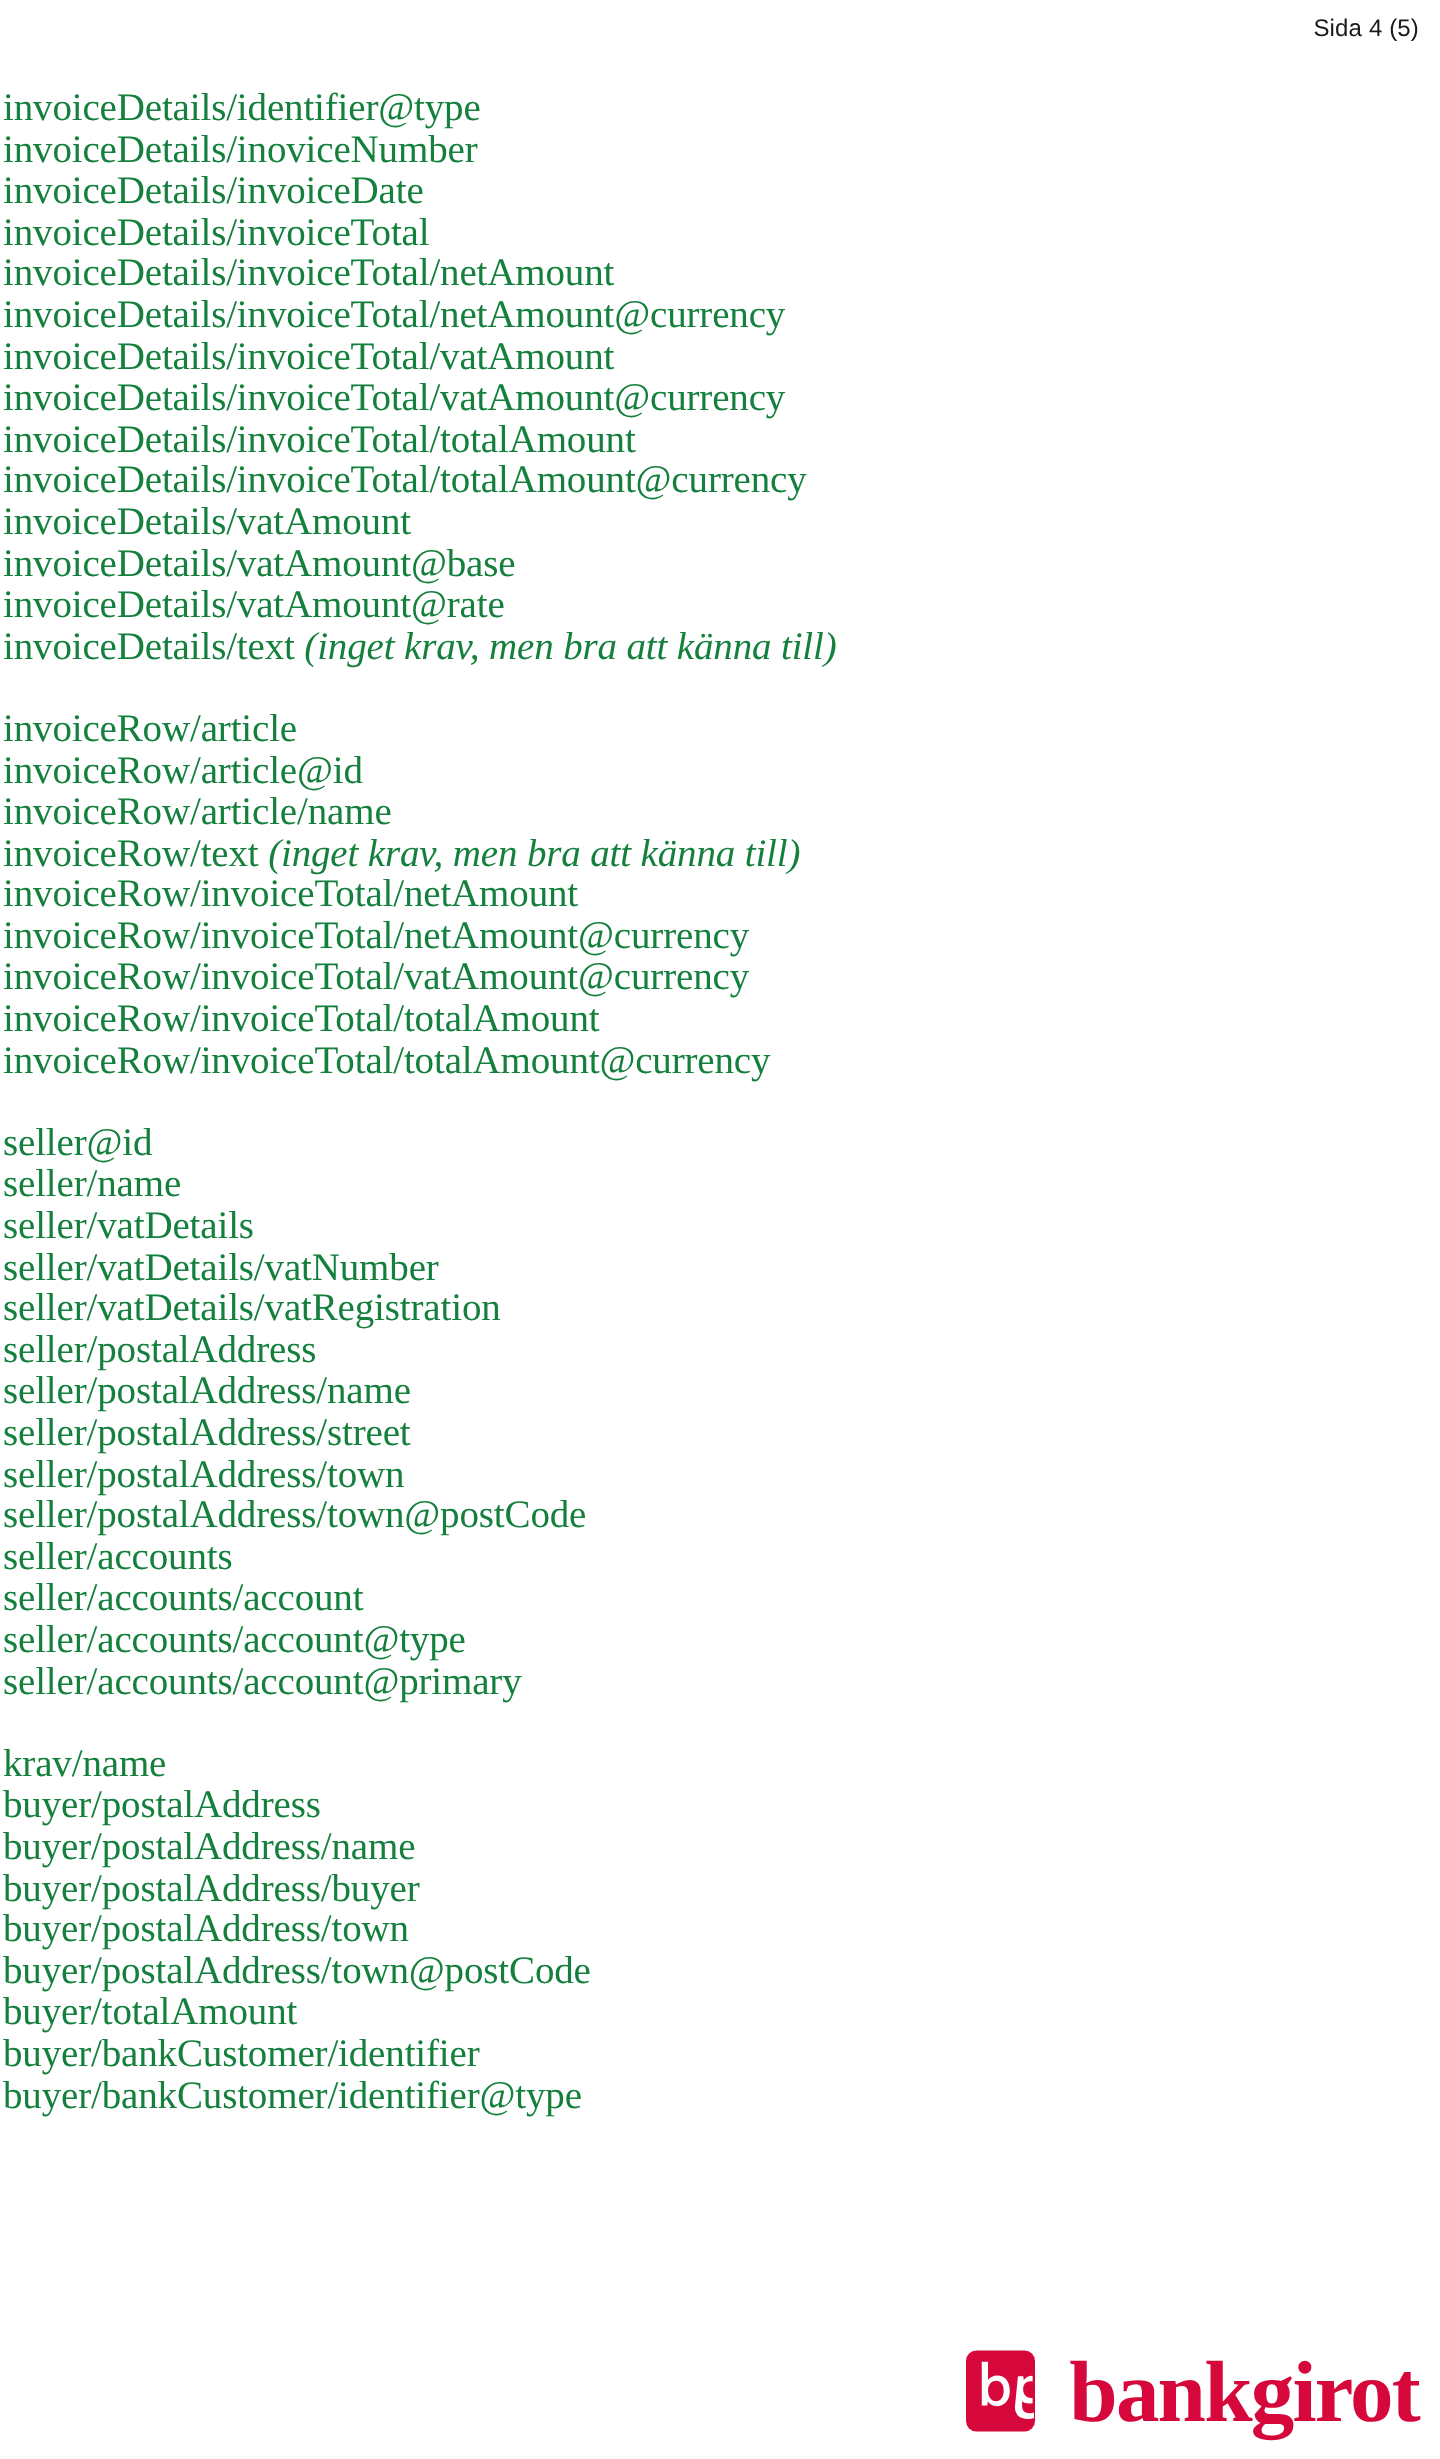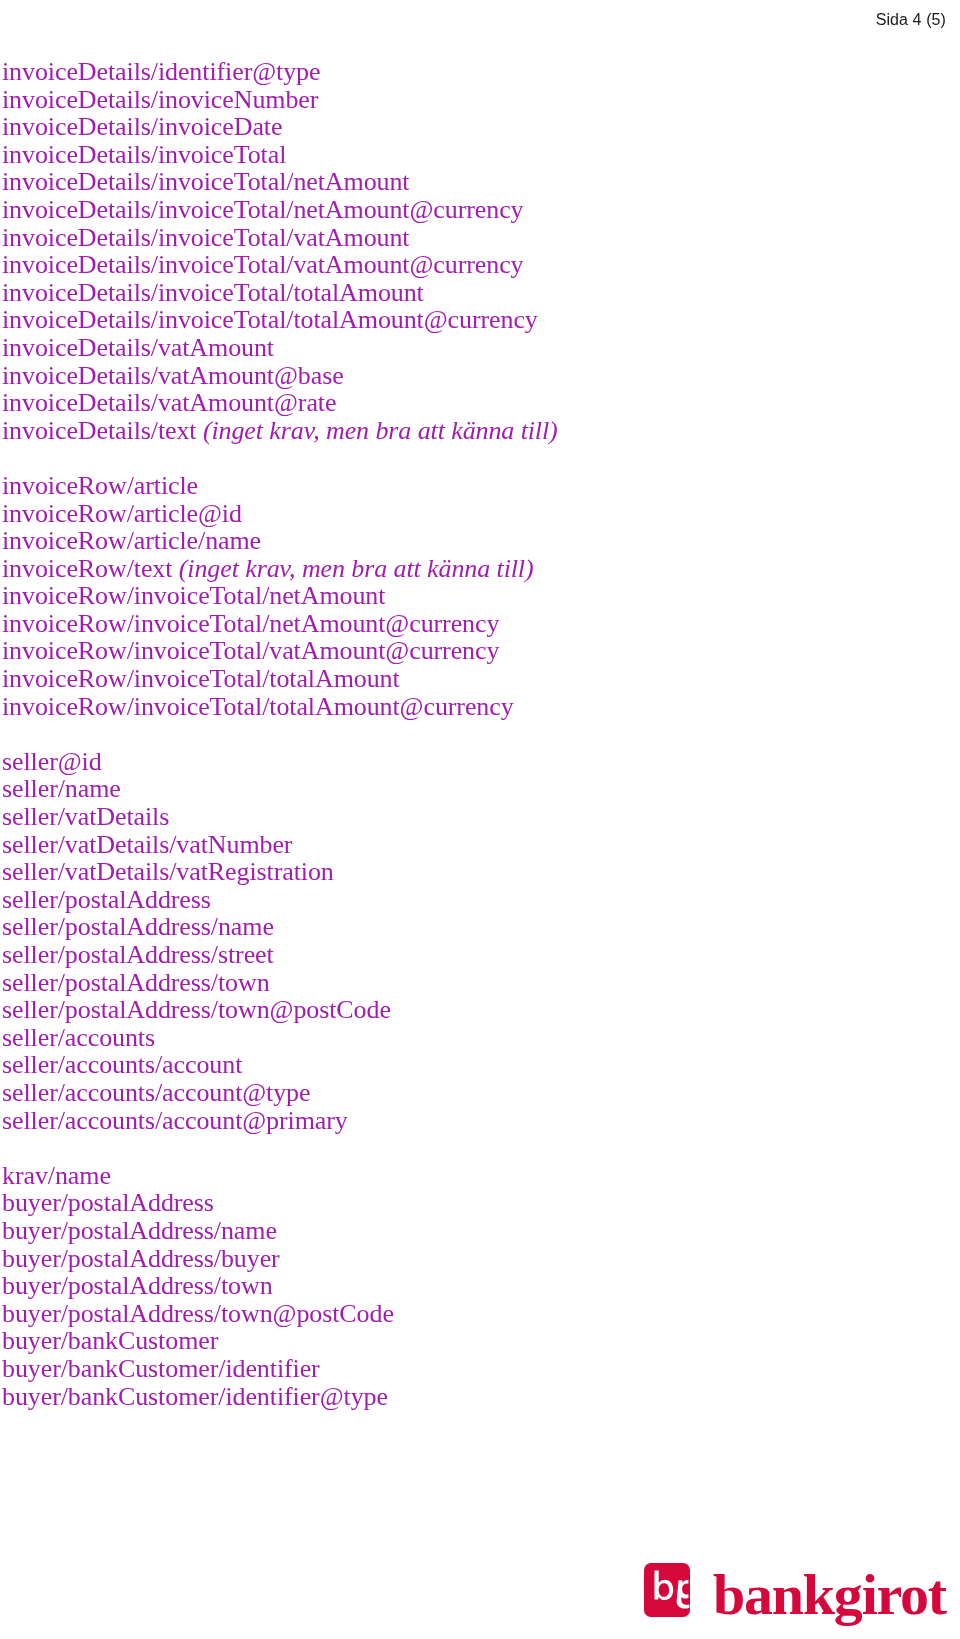--- a/index.html
+++ b/index.html
@@ -50,41 +50,41 @@
   .path-block {
     margin: 0;
   }
   .path-block + .path-block {
     margin-top: 27.6px; 
   }
   .path-line {
     font-size: 26px;
     line-height: 27.6px;
     white-space: pre;
-    color: #a21caf;
+    color: #15803d;
     letter-spacing: -0.1px;
   }
   .path-line .note {
     font-style: italic;
   }
 
   
   .footer {
     position: absolute;
     left: 0;
     right: 0;
     bottom: 0;
     height: 130px;
   }
   .logo {
     position: absolute;
     right: 14px;
     bottom: 18px;
     display: flex;
-    align-items: flex-start;
+    align-items: flex-end;
     gap: 23px;
     margin-top: 24px;
   }
   .logo-mark {
     width: 46px;
     height: 54px;
     border-radius: 7px;
     background: #D6083B;
     position: relative;
     flex: none;
@@ -156,21 +156,21 @@
       <div class="path-line"><span>seller/accounts/account@type</span></div>
       <div class="path-line"><span>seller/accounts/account@primary</span></div>
     </div>
     <div class="path-block">
       <div class="path-line"><span>krav/name</span></div>
       <div class="path-line"><span>buyer/postalAddress</span></div>
       <div class="path-line"><span>buyer/postalAddress/name</span></div>
       <div class="path-line"><span>buyer/postalAddress/buyer</span></div>
       <div class="path-line"><span>buyer/postalAddress/town</span></div>
       <div class="path-line"><span>buyer/postalAddress/town@postCode</span></div>
-      <div class="path-line"><span>buyer/bankCustomer</span></div>
+      <div class="path-line"><span>buyer/totalAmount</span></div>
       <div class="path-line"><span>buyer/bankCustomer/identifier</span></div>
       <div class="path-line"><span>buyer/bankCustomer/identifier@type</span></div>
     </div>
   </div>
 
 <div class="footer">
   <div class="logo">
     <div class="logo-mark">
       <svg viewBox="0 0 46 54" aria-hidden="true">
 

